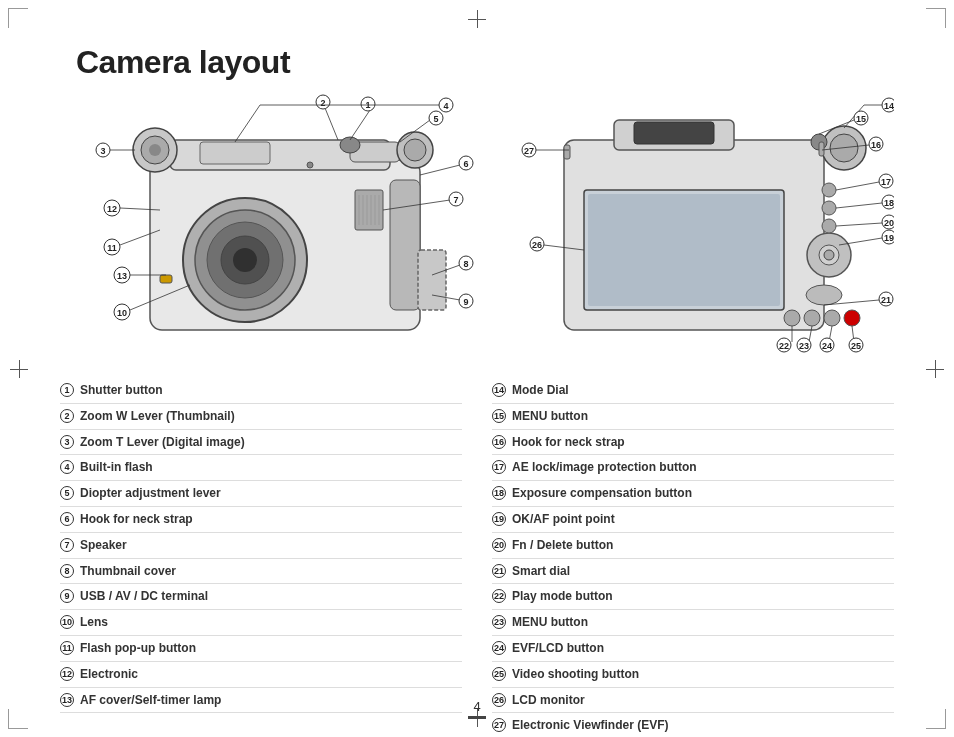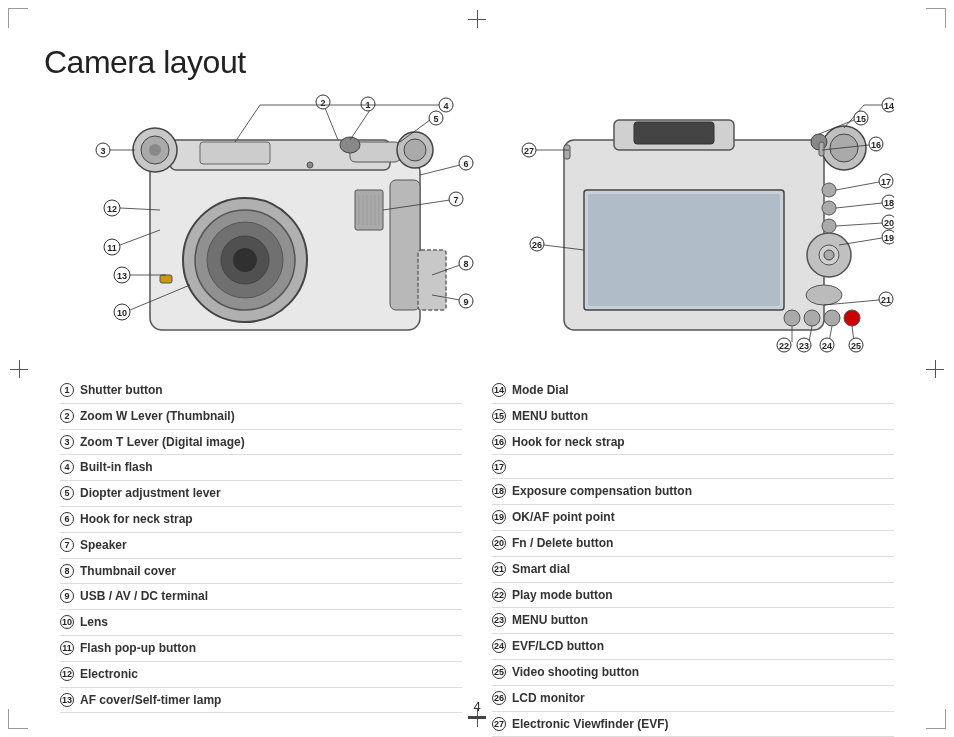--- a/index.html
+++ b/index.html
@@ -43,23 +43,23 @@
 
     .ch-top { top: 10px; left: 50%; transform: translateX(-50%); }
     .ch-bottom { bottom: 10px; left: 50%; transform: translateX(-50%); }
     .ch-left { left: 10px; top: 50%; transform: translateY(-50%); }
     .ch-right { right: 10px; top: 50%; transform: translateY(-50%); }
 
     
     .page-title {
       position: absolute;
       top: 44px;
-      left: 44px;
+      left: 76px;
       font-size: 32px;
-      font-weight: 400;
+      font-weight: 700;
       color: #222;
       letter-spacing: -0.5px;
     }
 
     
     .cameras-area {
       position: absolute;
       top: 90px;
       left: 60px;
       right: 60px;
@@ -430,20 +430,21 @@
       <div class="part-item">
       <div class="part-num">15</div>
       <span class="part-name">MENU button</span>
     </div>
       <div class="part-item">
       <div class="part-num">16</div>
       <span class="part-name">Hook for neck strap</span>
     </div>
       <div class="part-item">
       <div class="part-num">17</div>
+      <span class="part-name">AE lock/image protection button</span>
     </div>
       <div class="part-item">
       <div class="part-num">18</div>
       <span class="part-name">Exposure compensation button</span>
     </div>
       <div class="part-item">
       <div class="part-num">19</div>
       <span class="part-name">OK/AF point point</span>
     </div>
       <div class="part-item">

